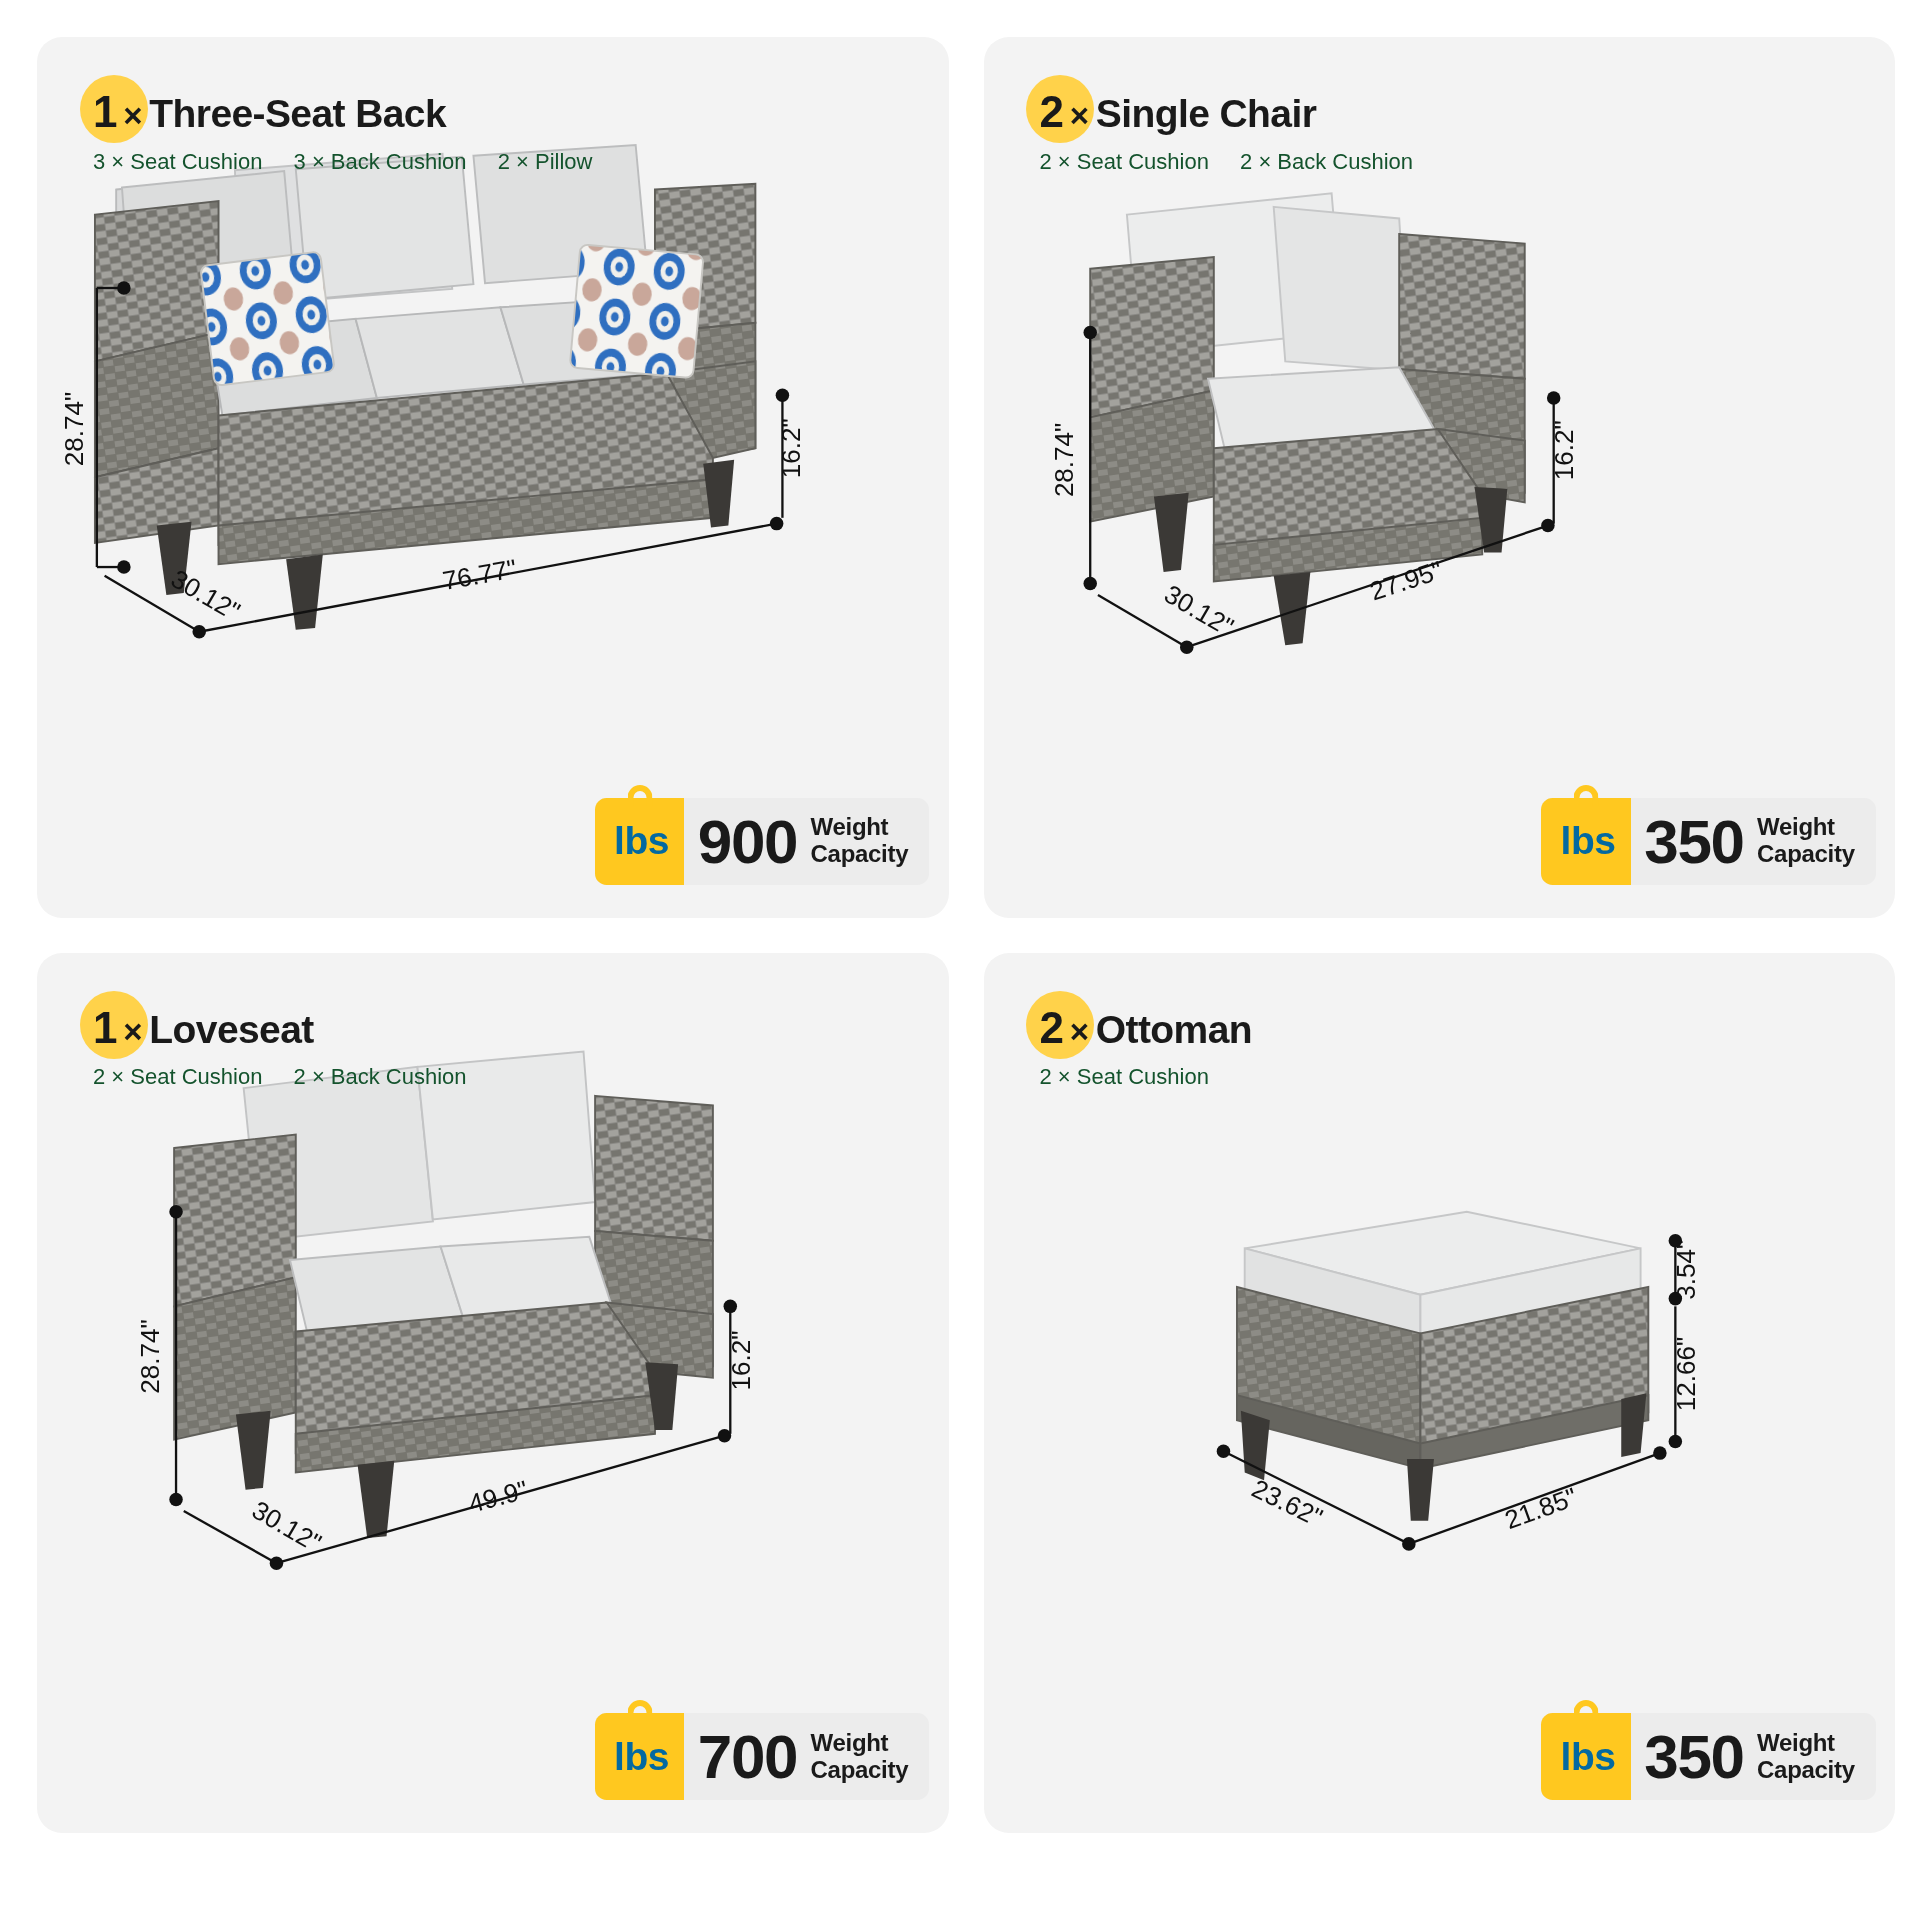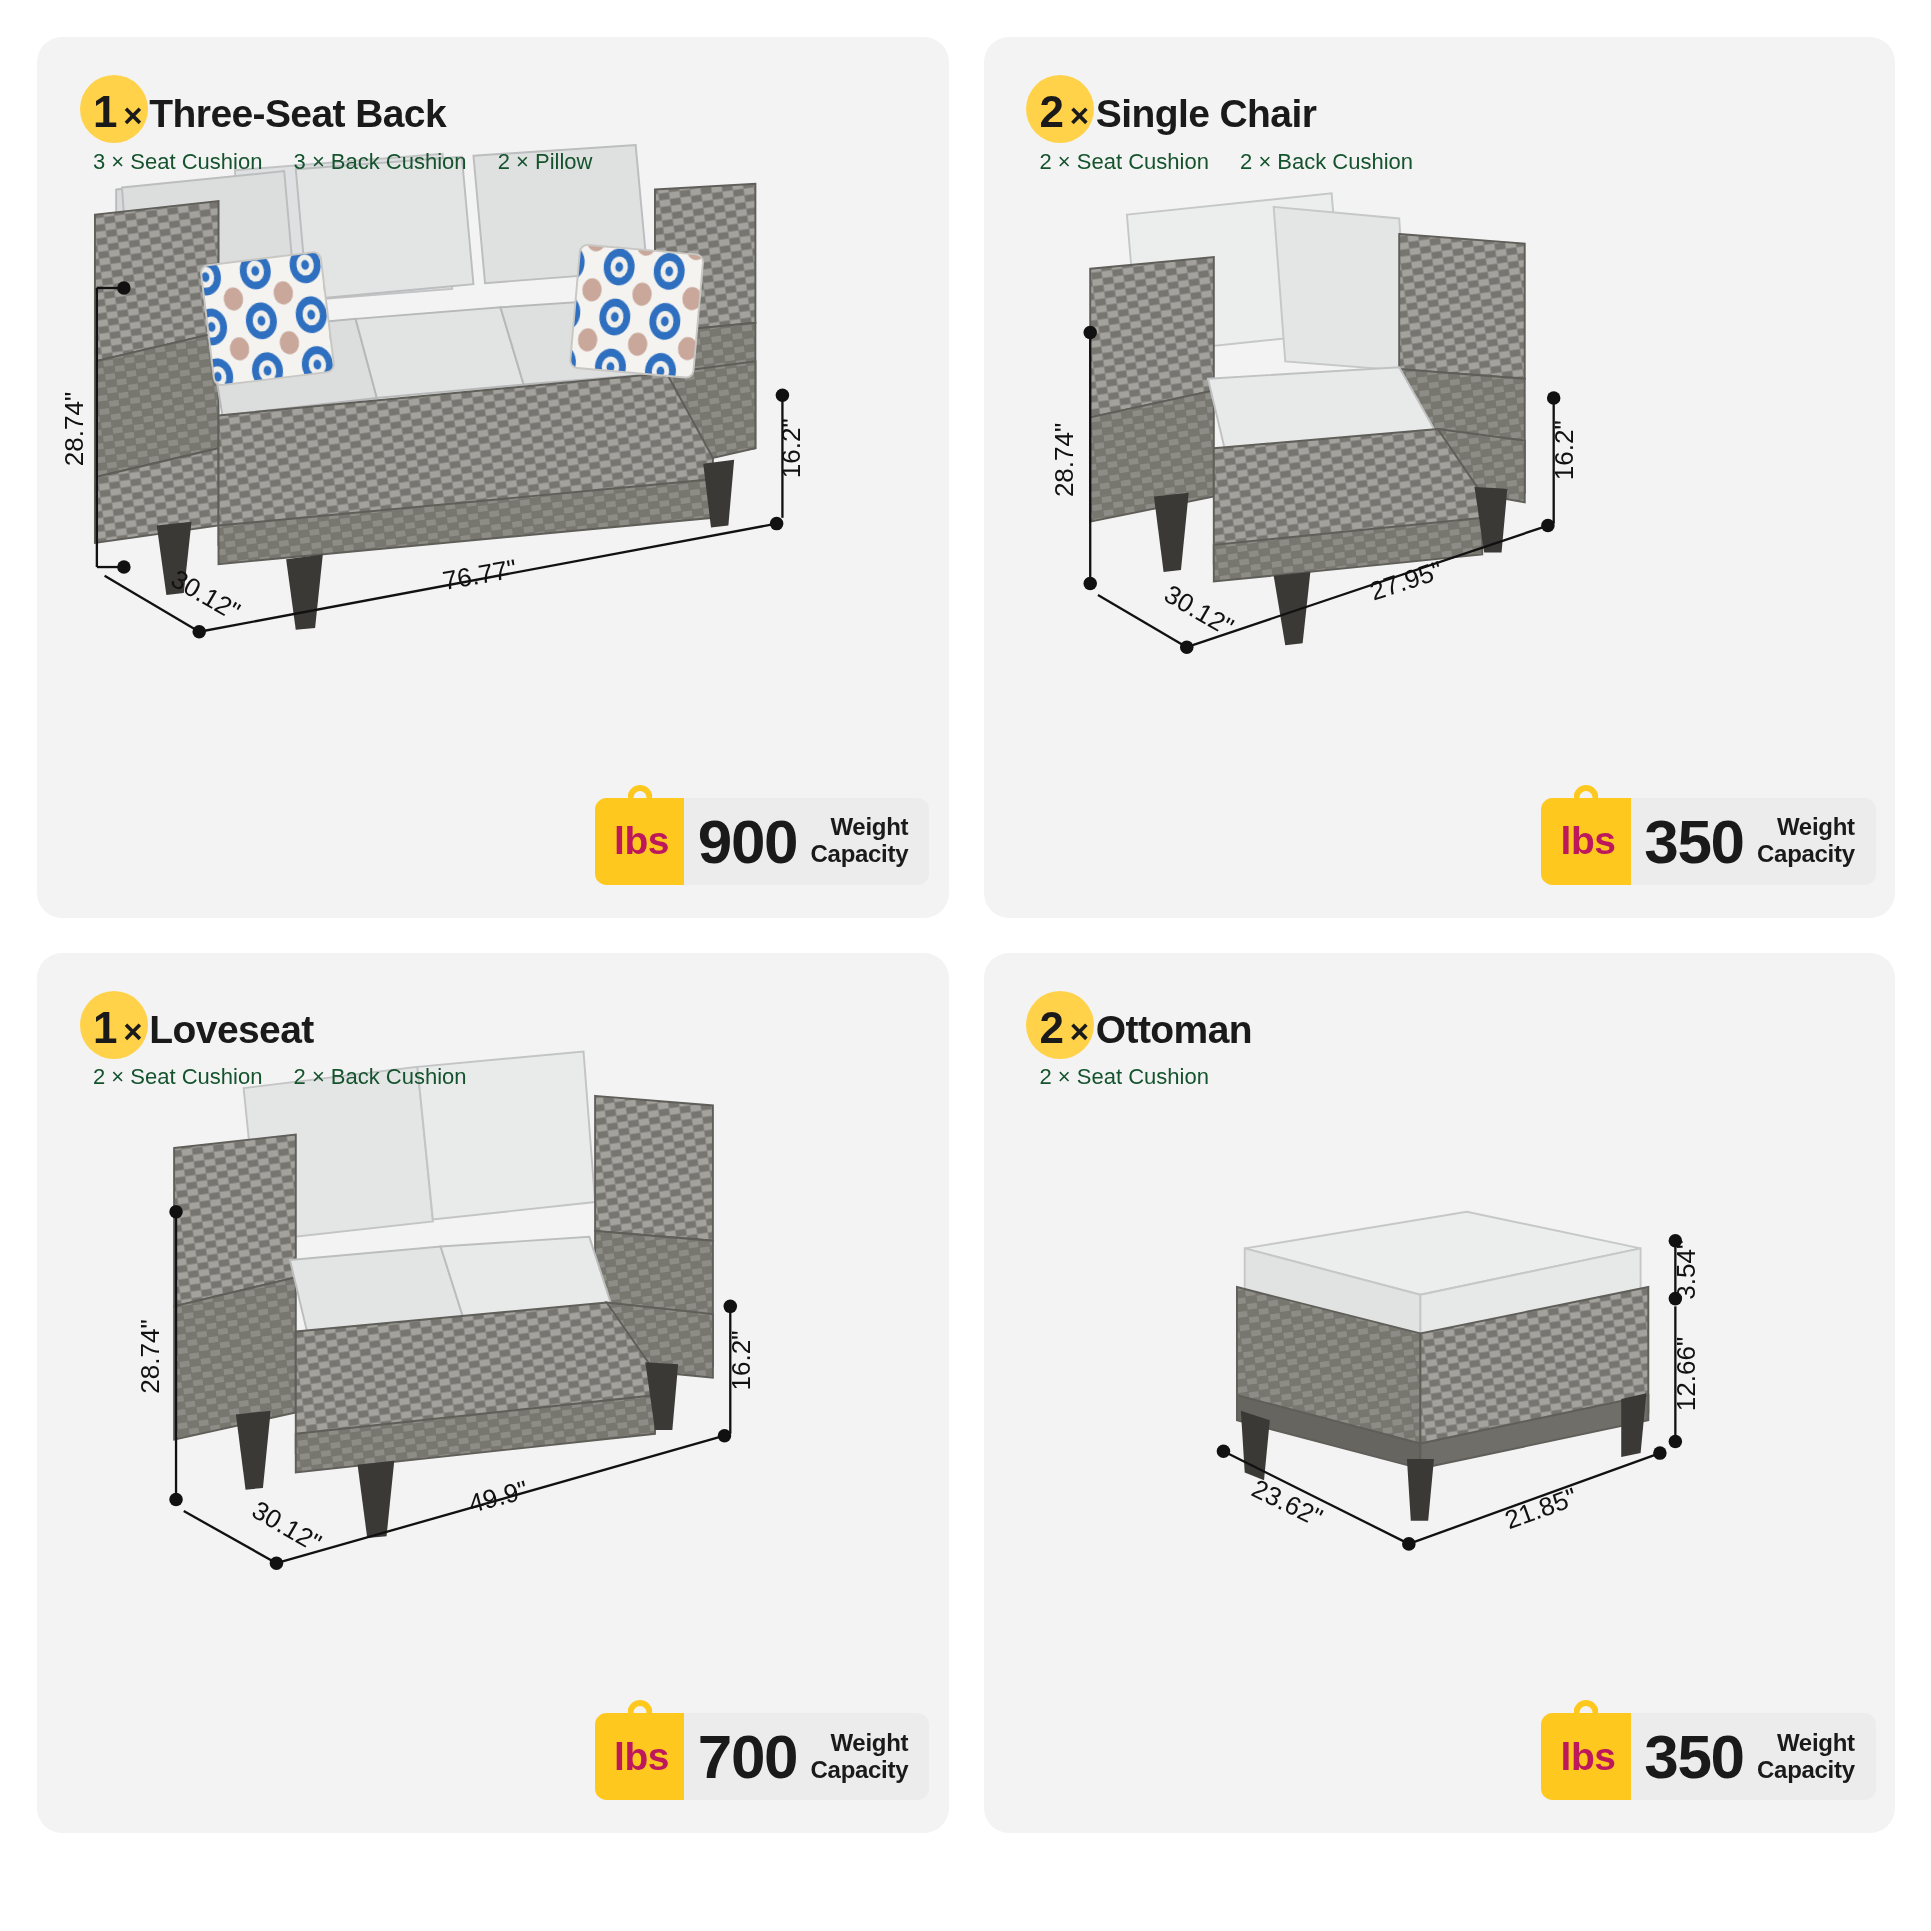--- a/index.html
+++ b/index.html
@@ -98,40 +98,39 @@
     top: -12.6px; left: 50%;
     transform: translateX(-50%);
     width: 25px; height: 21px;
     border: 6.8px solid #ffc81f;
     border-bottom: none;
     border-radius: 12.6px 12.6px 0 0;
   }
   .lbs {
     font-size: 39px;
     font-weight: bold;
-    color: #be185d;
+    color: #0369a1;
     letter-spacing: -0.5px;
   }
   .badge-num {
     display: flex;
     align-items: center;
     padding: 0 13.5px 0 13.5px;
     font-size: 62px;
     font-weight: bold;
     letter-spacing: -1.4px;
   }
   .badge-txt {
     display: flex;
     flex-direction: column;
     justify-content: center;
     font-size: 24px;
     font-weight: bold;
     line-height: 1.12;
     letter-spacing: -0.3px;
-    align-items: flex-end;
   }
 
   
   .stage {
     position: absolute;
     inset: 0;
   }
   .stage svg { width: 100%; height: 100%; display: block; }
 
   .dimtext {

